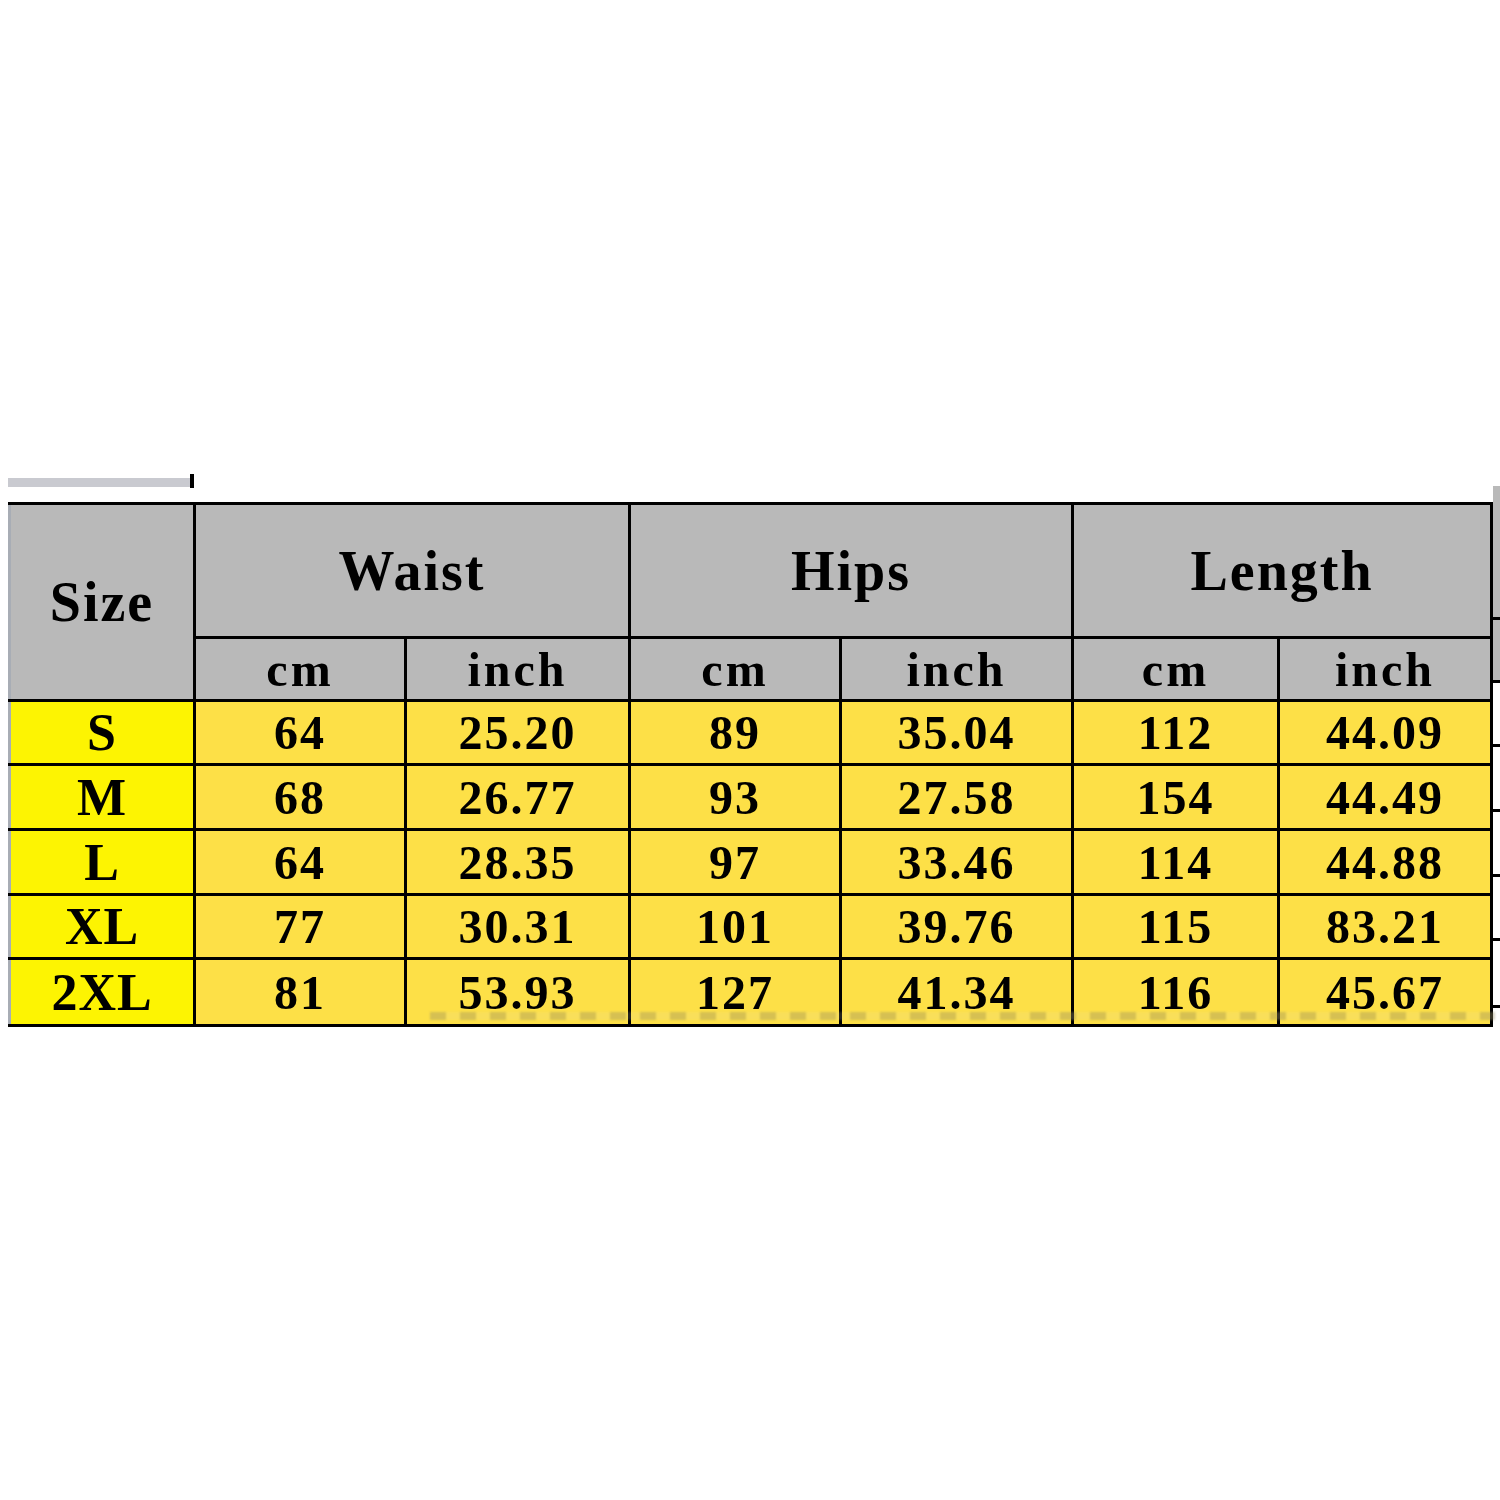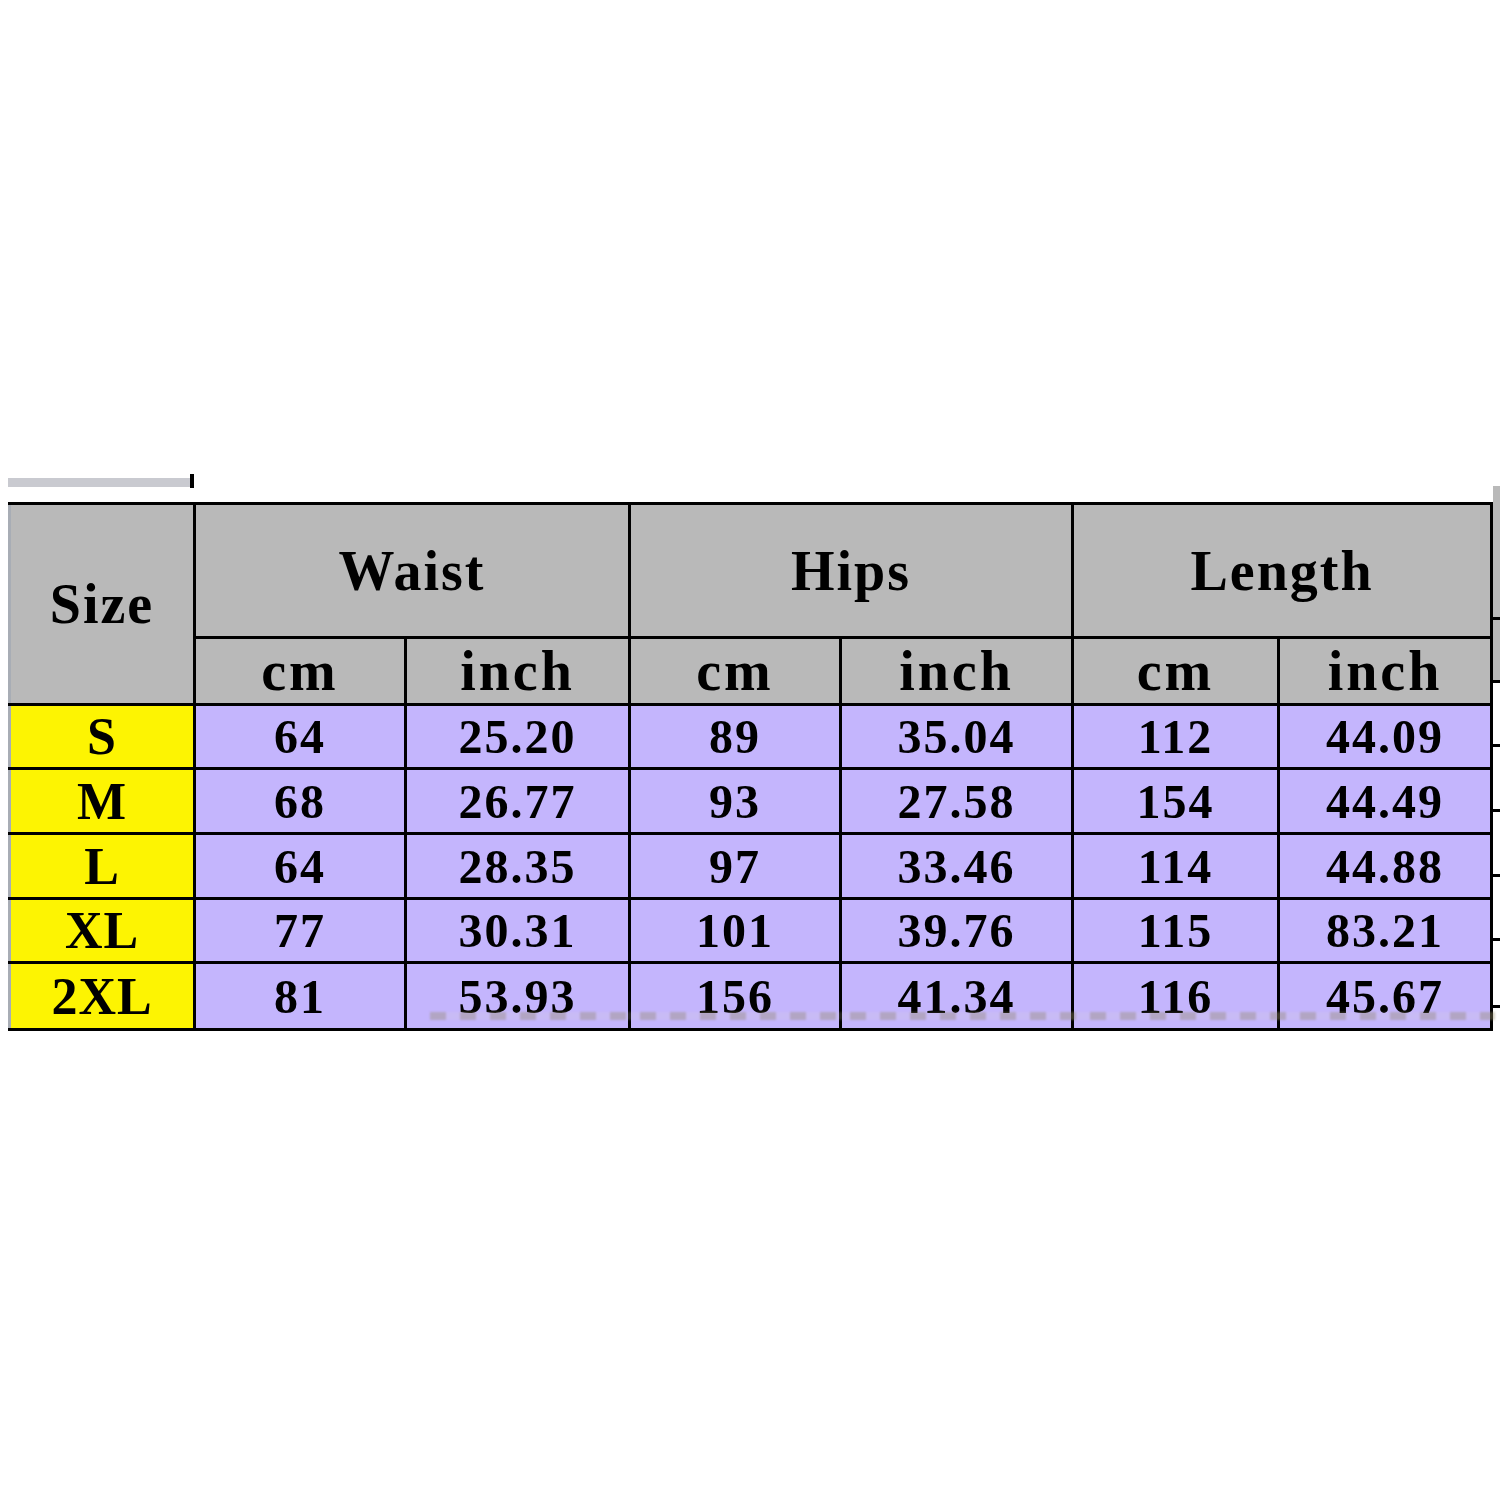--- a/index.html
+++ b/index.html
@@ -57,23 +57,23 @@
   tr.r-units{height:63px;}
   tbody tr:nth-child(1){height:64px;}
   tbody tr:nth-child(2){height:65px;}
   tbody tr:nth-child(3){height:65px;}
   tbody tr:nth-child(4){height:64px;}
   tbody tr:nth-child(5){height:67px;margin-top:44px;}
 
   thead th{background:var(--header-bg);}
   tr.r-group th{font-size:56px;letter-spacing:2px;}
   th.th-size{font-size:56px;letter-spacing:2px;}
-  tr.r-units th{font-size:56px;letter-spacing:3px;}
+  tr.r-units th{font-size:48px;letter-spacing:3px;}
   tbody th.td-size{background:var(--size-col-bg);font-size:52px;letter-spacing:1px;}
-  tbody td{background:#c4b5fd;font-size:48px;letter-spacing:2px;}
+  tbody td{background:#fde047;font-size:48px;letter-spacing:2px;}
 
   
   .right-sliver{
     position:absolute;left:1493px;top:486px;width:7px;height:522px;
     background:linear-gradient(to bottom,
       var(--header-bg) 0 131px,  var(--border) 131px 134px,
       var(--header-bg) 134px 194px, var(--border) 194px 197px,
       #fff 197px 258px, var(--border) 258px 261px,
       #fff 261px 323px, var(--border) 323px 326px,
       #fff 326px 388px, var(--border) 388px 391px,
@@ -158,21 +158,21 @@
         <td>30.31</td>
         <td>101</td>
         <td>39.76</td>
         <td>115</td>
         <td>83.21</td>
       </tr>
       <tr>
         <th class="td-size">2XL</th>
         <td>81</td>
         <td>53.93</td>
-        <td>156</td>
+        <td>127</td>
         <td>41.34</td>
         <td>116</td>
         <td>45.67</td>
       </tr>
     </tbody>
   </table>
 
   <div class="right-sliver"></div>
   <div class="ghost-strip"></div>
 

